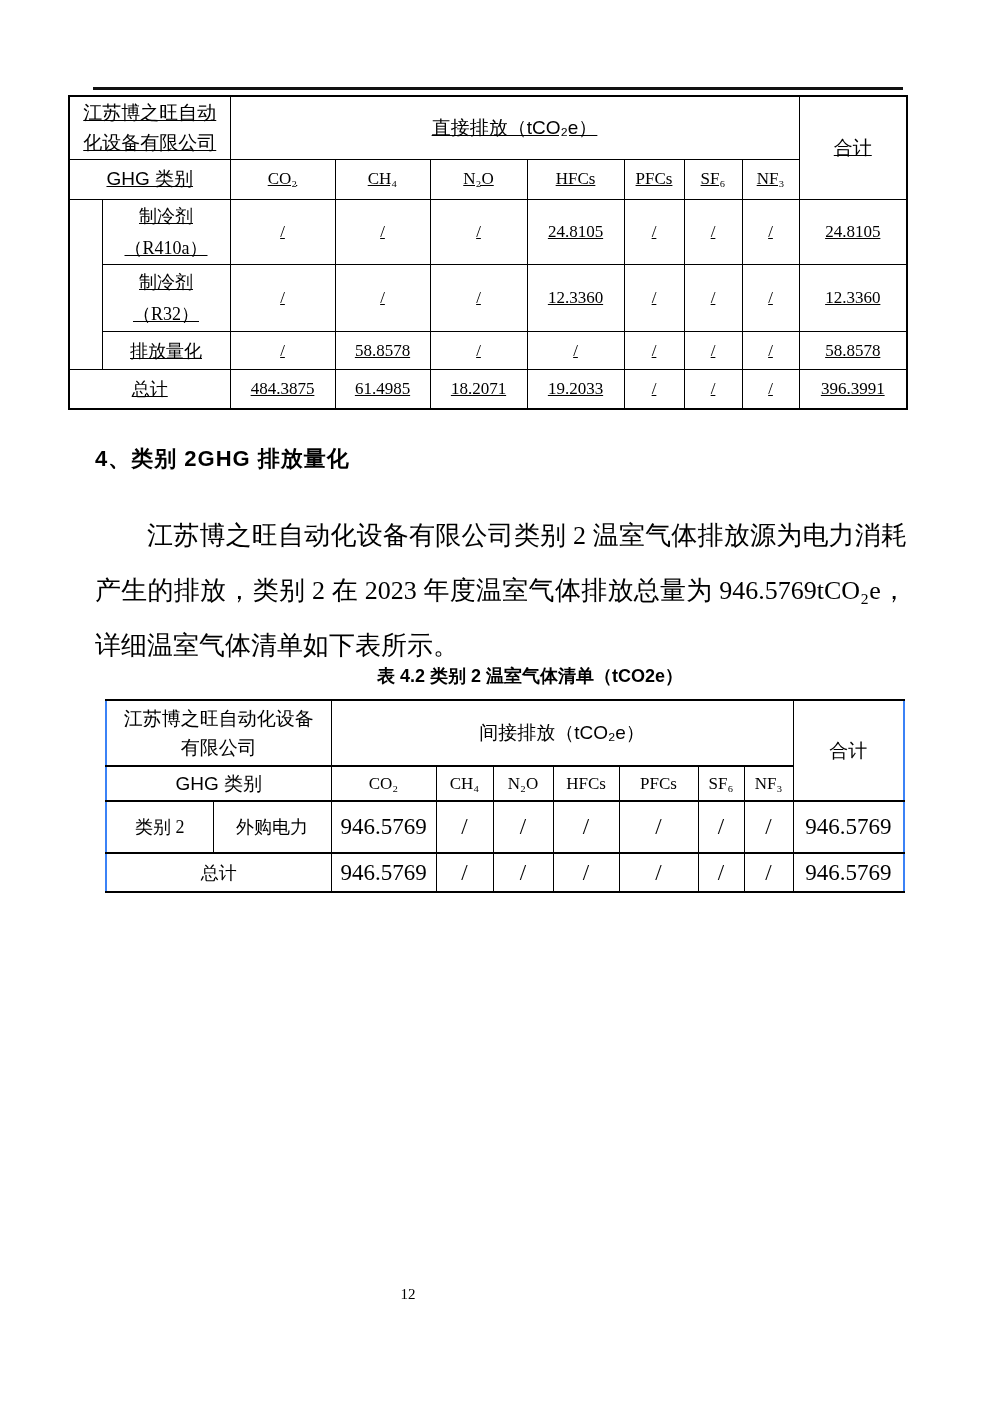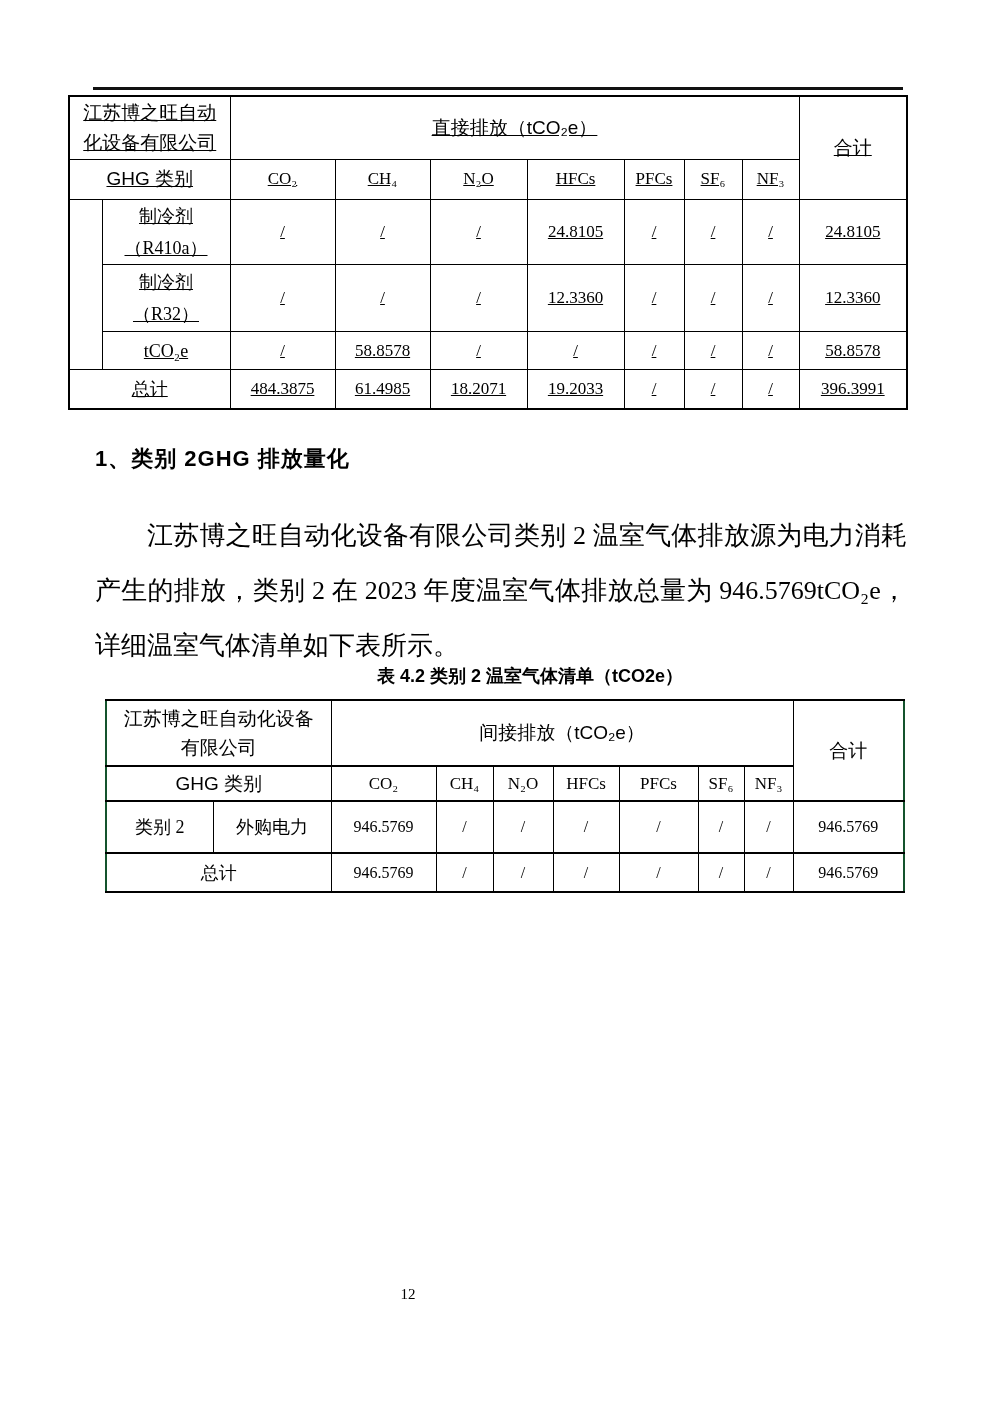--- a/index.html
+++ b/index.html
@@ -31,28 +31,28 @@
   
   .t1{left:68px;top:95px;width:838px;border:2px solid #000;text-decoration:underline;}
   .t1 .hd{
     font-family:"Liberation Sans","DejaVu Sans",sans-serif;
     font-size:19px;line-height:1.55;
   }
   .t1 .gas{font-size:17px;}
   .t1 .num{font-size:17px;}
   .t1 .lbl{font-size:18px;line-height:1.8;}
   
-  .t2{left:105px;top:699px;width:798px;border:2px solid #14532d;}
+  .t2{left:105px;top:699px;width:798px;border:2px solid #3b82f6;}
   .t2 td{border:2px solid #000;border-left-width:1px;border-right-width:1px;}
   .t2 .hd{
     font-family:"Liberation Sans","DejaVu Sans",sans-serif;
     font-size:19px;line-height:1.55;
   }
   .t2 .gas{font-size:17px;}
-  .t2 .num{font-size:16px;margin-top:20px;}
+  .t2 .num{font-size:23px;margin-top:20px;}
   .t2 .lbl{font-size:18px;}
   
   .heading{
     position:absolute;left:95px;top:444px;
     font-family:"Liberation Sans","DejaVu Sans",sans-serif;
     font-weight:bold;font-size:22px;letter-spacing:1px;
   }
   .para{
     position:absolute;left:95px;top:508px;width:812px;
     font-size:26px;line-height:55px;
@@ -123,21 +123,21 @@
     <td class="num">/</td>
     <td class="num">/</td>
     <td class="num">/</td>
     <td class="num">12.3360</td>
     <td class="num">/</td>
     <td class="num">/</td>
     <td class="num">/</td>
     <td class="num">12.3360</td>
   </tr>
   <tr style="height:38px">
-    <td class="lbl">tCO₂e</td>
+    <td class="lbl">排放量化</td>
     <td class="num">/</td>
     <td class="num">58.8578</td>
     <td class="num">/</td>
     <td class="num">/</td>
     <td class="num">/</td>
     <td class="num">/</td>
     <td class="num">/</td>
     <td class="num">58.8578</td>
   </tr>
   <tr style="height:39px">
@@ -147,21 +147,21 @@
     <td class="num">18.2071</td>
     <td class="num">19.2033</td>
     <td class="num">/</td>
     <td class="num">/</td>
     <td class="num">/</td>
     <td class="num">396.3991</td>
   </tr>
 </tbody>
   </table>
 
-<div class="heading">1、类别 2GHG 排放量化</div>
+<div class="heading">4、类别 2GHG 排放量化</div>
 <div class="para">江苏博之旺自动化设备有限公司类别 2 温室气体排放源为电力消耗产生的排放，类别 2 在 2023 年度温室气体排放总量为 946.5769tCO₂e，详细温室气体清单如下表所示。</div>
 <div class="caption">表 4.2 类别 2 温室气体清单（tCO2e）</div>
 
 <table class="t2">
   <colgroup>
     <col style="width:107px">
       <col style="width:118px">
       <col style="width:105px">
     <col style="width:57px">
       <col style="width:60px">

